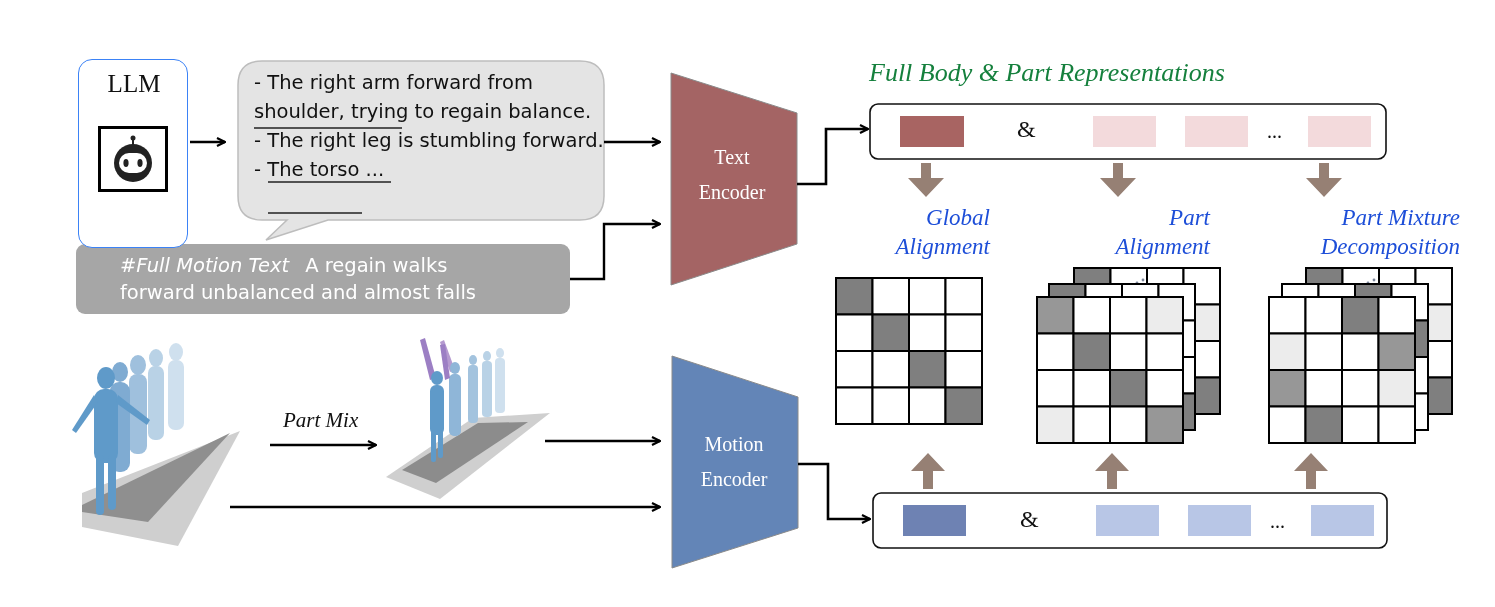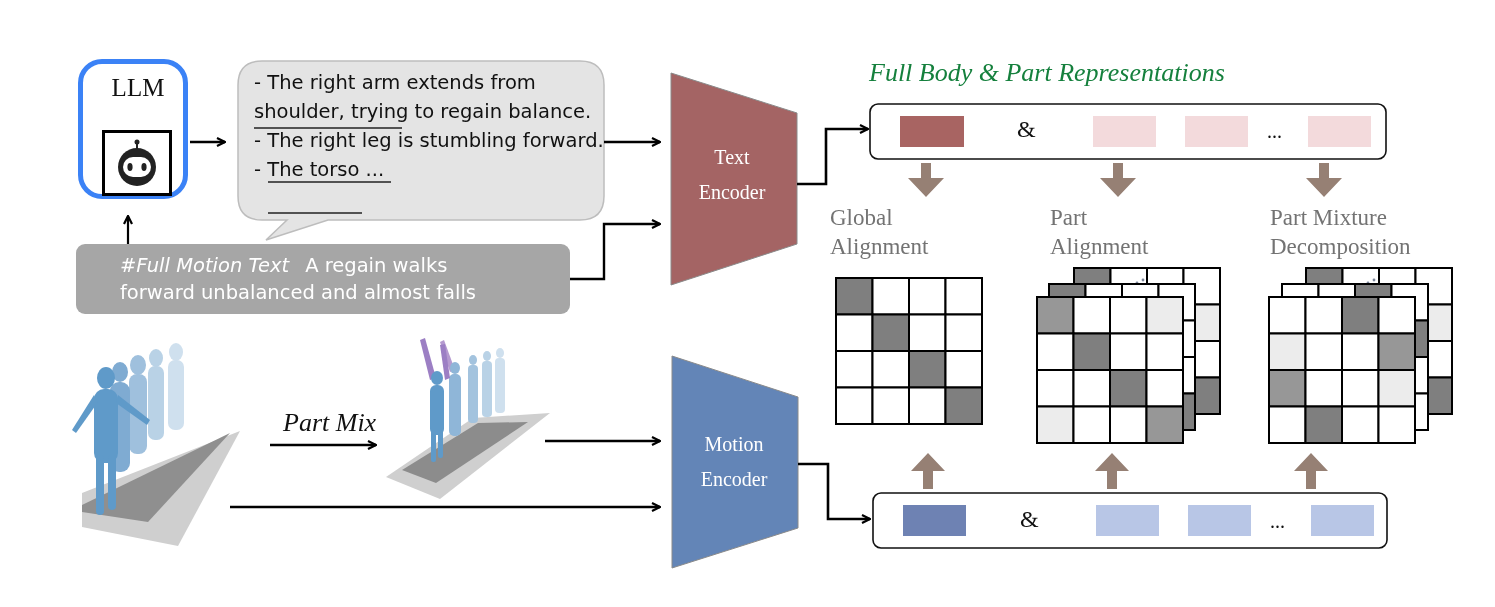--- a/index.html
+++ b/index.html
@@ -1,29 +1,29 @@
 <!DOCTYPE html>
 <html><head>
 <meta charset="utf-8">
 <style>
   html,body{margin:0;padding:0;background:#ffffff;}
   body{width:1495px;height:607px;position:relative;overflow:hidden;font-family:"Liberation Serif",serif;}
   .abs{position:absolute;}
   svg.layer{position:absolute;left:0;top:0;width:1495px;height:607px;}
-  .llm-box{left:78px;top:59px;width:110px;height:140px;border:5px solid #3b82f6;border-radius:24px;background:#fff;box-sizing:border-box;}
+  .llm-box{left:78px;top:59px;width:110px;height:189px;border:1px solid #3b82f6;border-radius:14px;background:#fff;box-sizing:border-box;}
   .llm-title{left:0;top:10px;width:110px;text-align:center;font-size:25px;color:#111;}
   .robot{left:19px;top:66px;width:70px;height:66px;border:3px solid #000;box-sizing:border-box;background:#fff;}
   .bubble-text{left:254px;top:68px;width:350px;font-family:"DejaVu Sans",sans-serif;font-size:19.5px;color:#111;line-height:29px;}
   .bubble-text .hdr{font-style:italic;}
   .full-text{left:84px;top:252px;width:480px;font-family:"DejaVu Sans",sans-serif;font-size:19.5px;color:#fff;line-height:27px;padding-left:36px;}
   .full-text .hdr{font-style:italic;margin-right:16px;}
   .enc-label{color:#fff;font-size:20px;text-align:center;line-height:35px;}
   .title-rep{left:869px;top:58px;width:520px;text-align:left;font-size:26px;font-style:italic;color:#15803d;}
-  .align-label{font-size:23px;color:#737373;text-align:left;line-height:29px;}
-  .partmix{left:283px;top:408px;font-size:26px;font-style:italic;color:#111;}
+  .align-label{font-size:23px;font-style:italic;color:#1d4ed8;text-align:right;line-height:29px;}
+  .partmix{left:283px;top:408px;font-size:21px;font-style:italic;color:#111;}
   .amp{font-size:24px;color:#111;}
   .dots{font-size:20px;color:#111;}
 </style>
 </head>
 <body>
 
 <svg class="layer" viewBox="0 0 1495 607">
   <defs>
     <marker id="ah" markerWidth="10" markerHeight="10" refX="9" refY="5" orient="auto" markerUnits="userSpaceOnUse">
       <path d="M1,1 L9,5 L1,9" fill="none" stroke="#000" stroke-width="2.2"></path>
@@ -295,21 +295,21 @@
       <rect x="31" y="9" width="2" height="7" fill="#222"></rect>
       <circle cx="32" cy="34" r="19" fill="#222"></circle>
       <rect x="18" y="24" width="28" height="20" rx="10" fill="#fff"></rect>
       <ellipse cx="25" cy="34" rx="2.6" ry="4" fill="#222"></ellipse>
       <ellipse cx="39" cy="34" rx="2.6" ry="4" fill="#222"></ellipse>
     </svg>
   </div>
 </div>
 
 <div class="abs bubble-text">
-  <div>- The right arm extends from</div>
+  <div>- The right arm forward from</div>
   <div>shoulder, trying to regain balance.</div>
   <div>- The right leg is stumbling forward.</div>
   <div>- The torso ...</div>
 </div>
 
 <div class="abs full-text">
   <div><span class="hdr">#Full Motion Text</span><span>A regain walks</span></div>
   <div>forward unbalanced and almost falls</div>
 </div>
 

